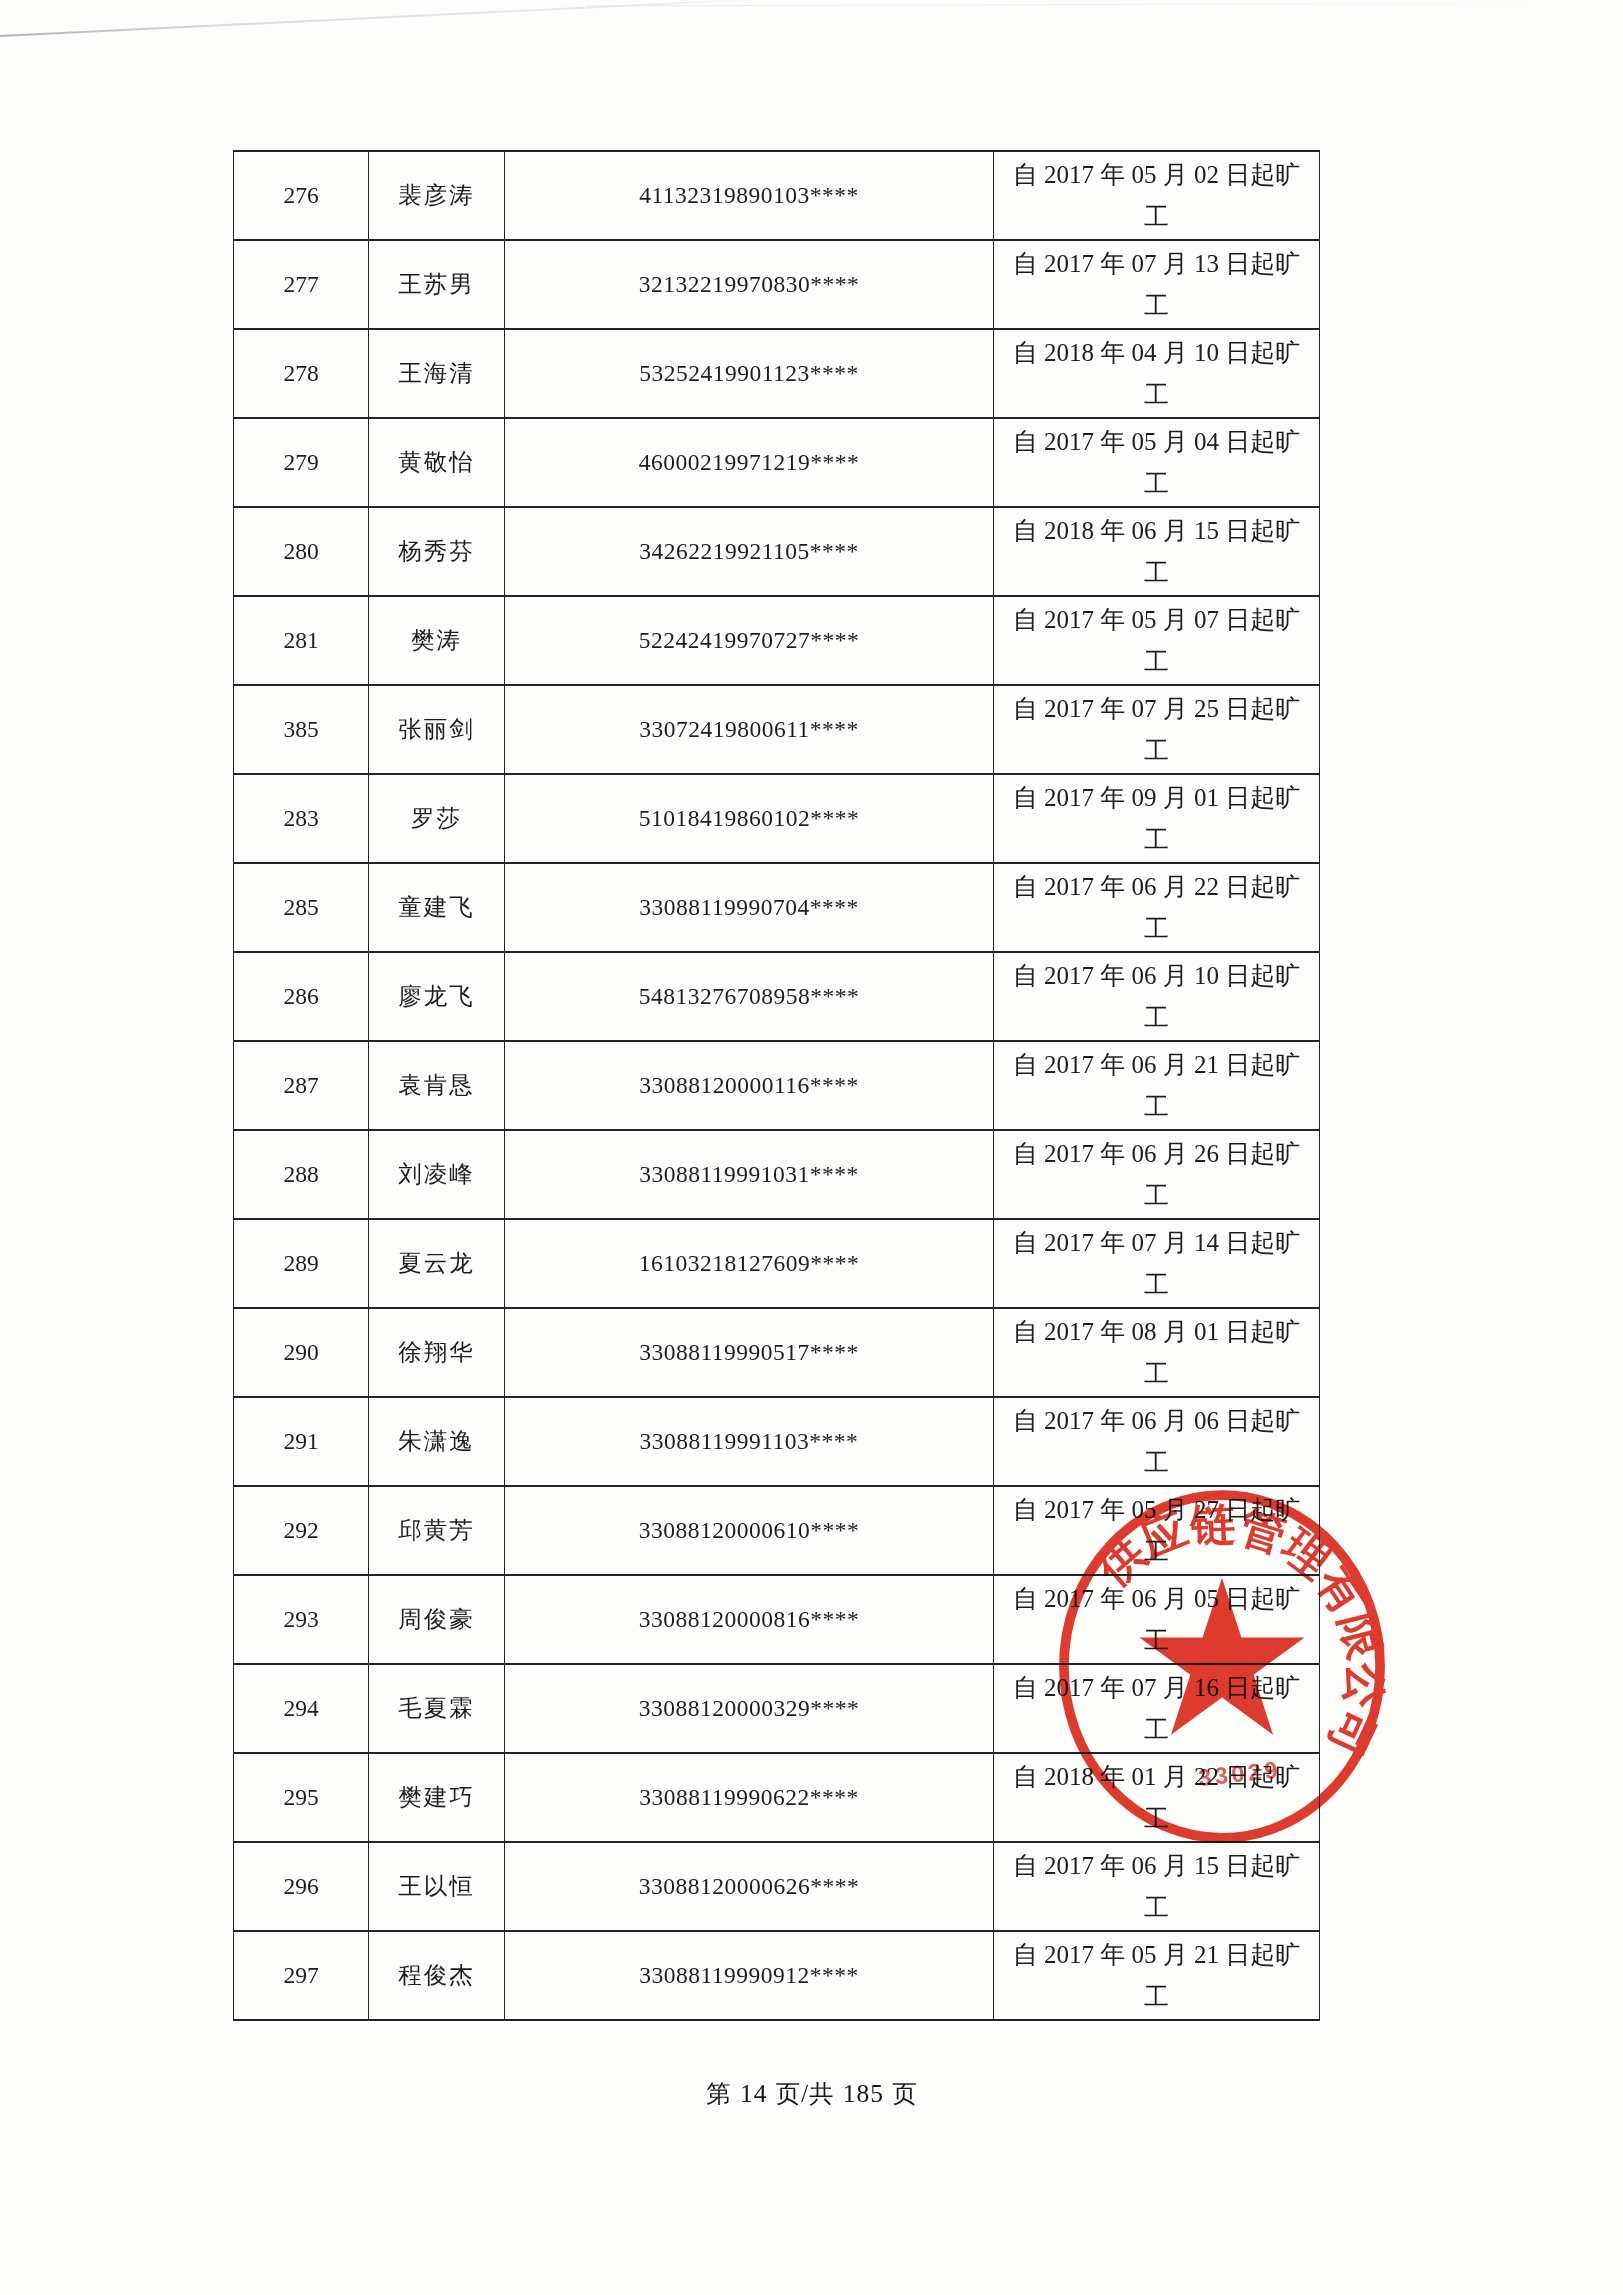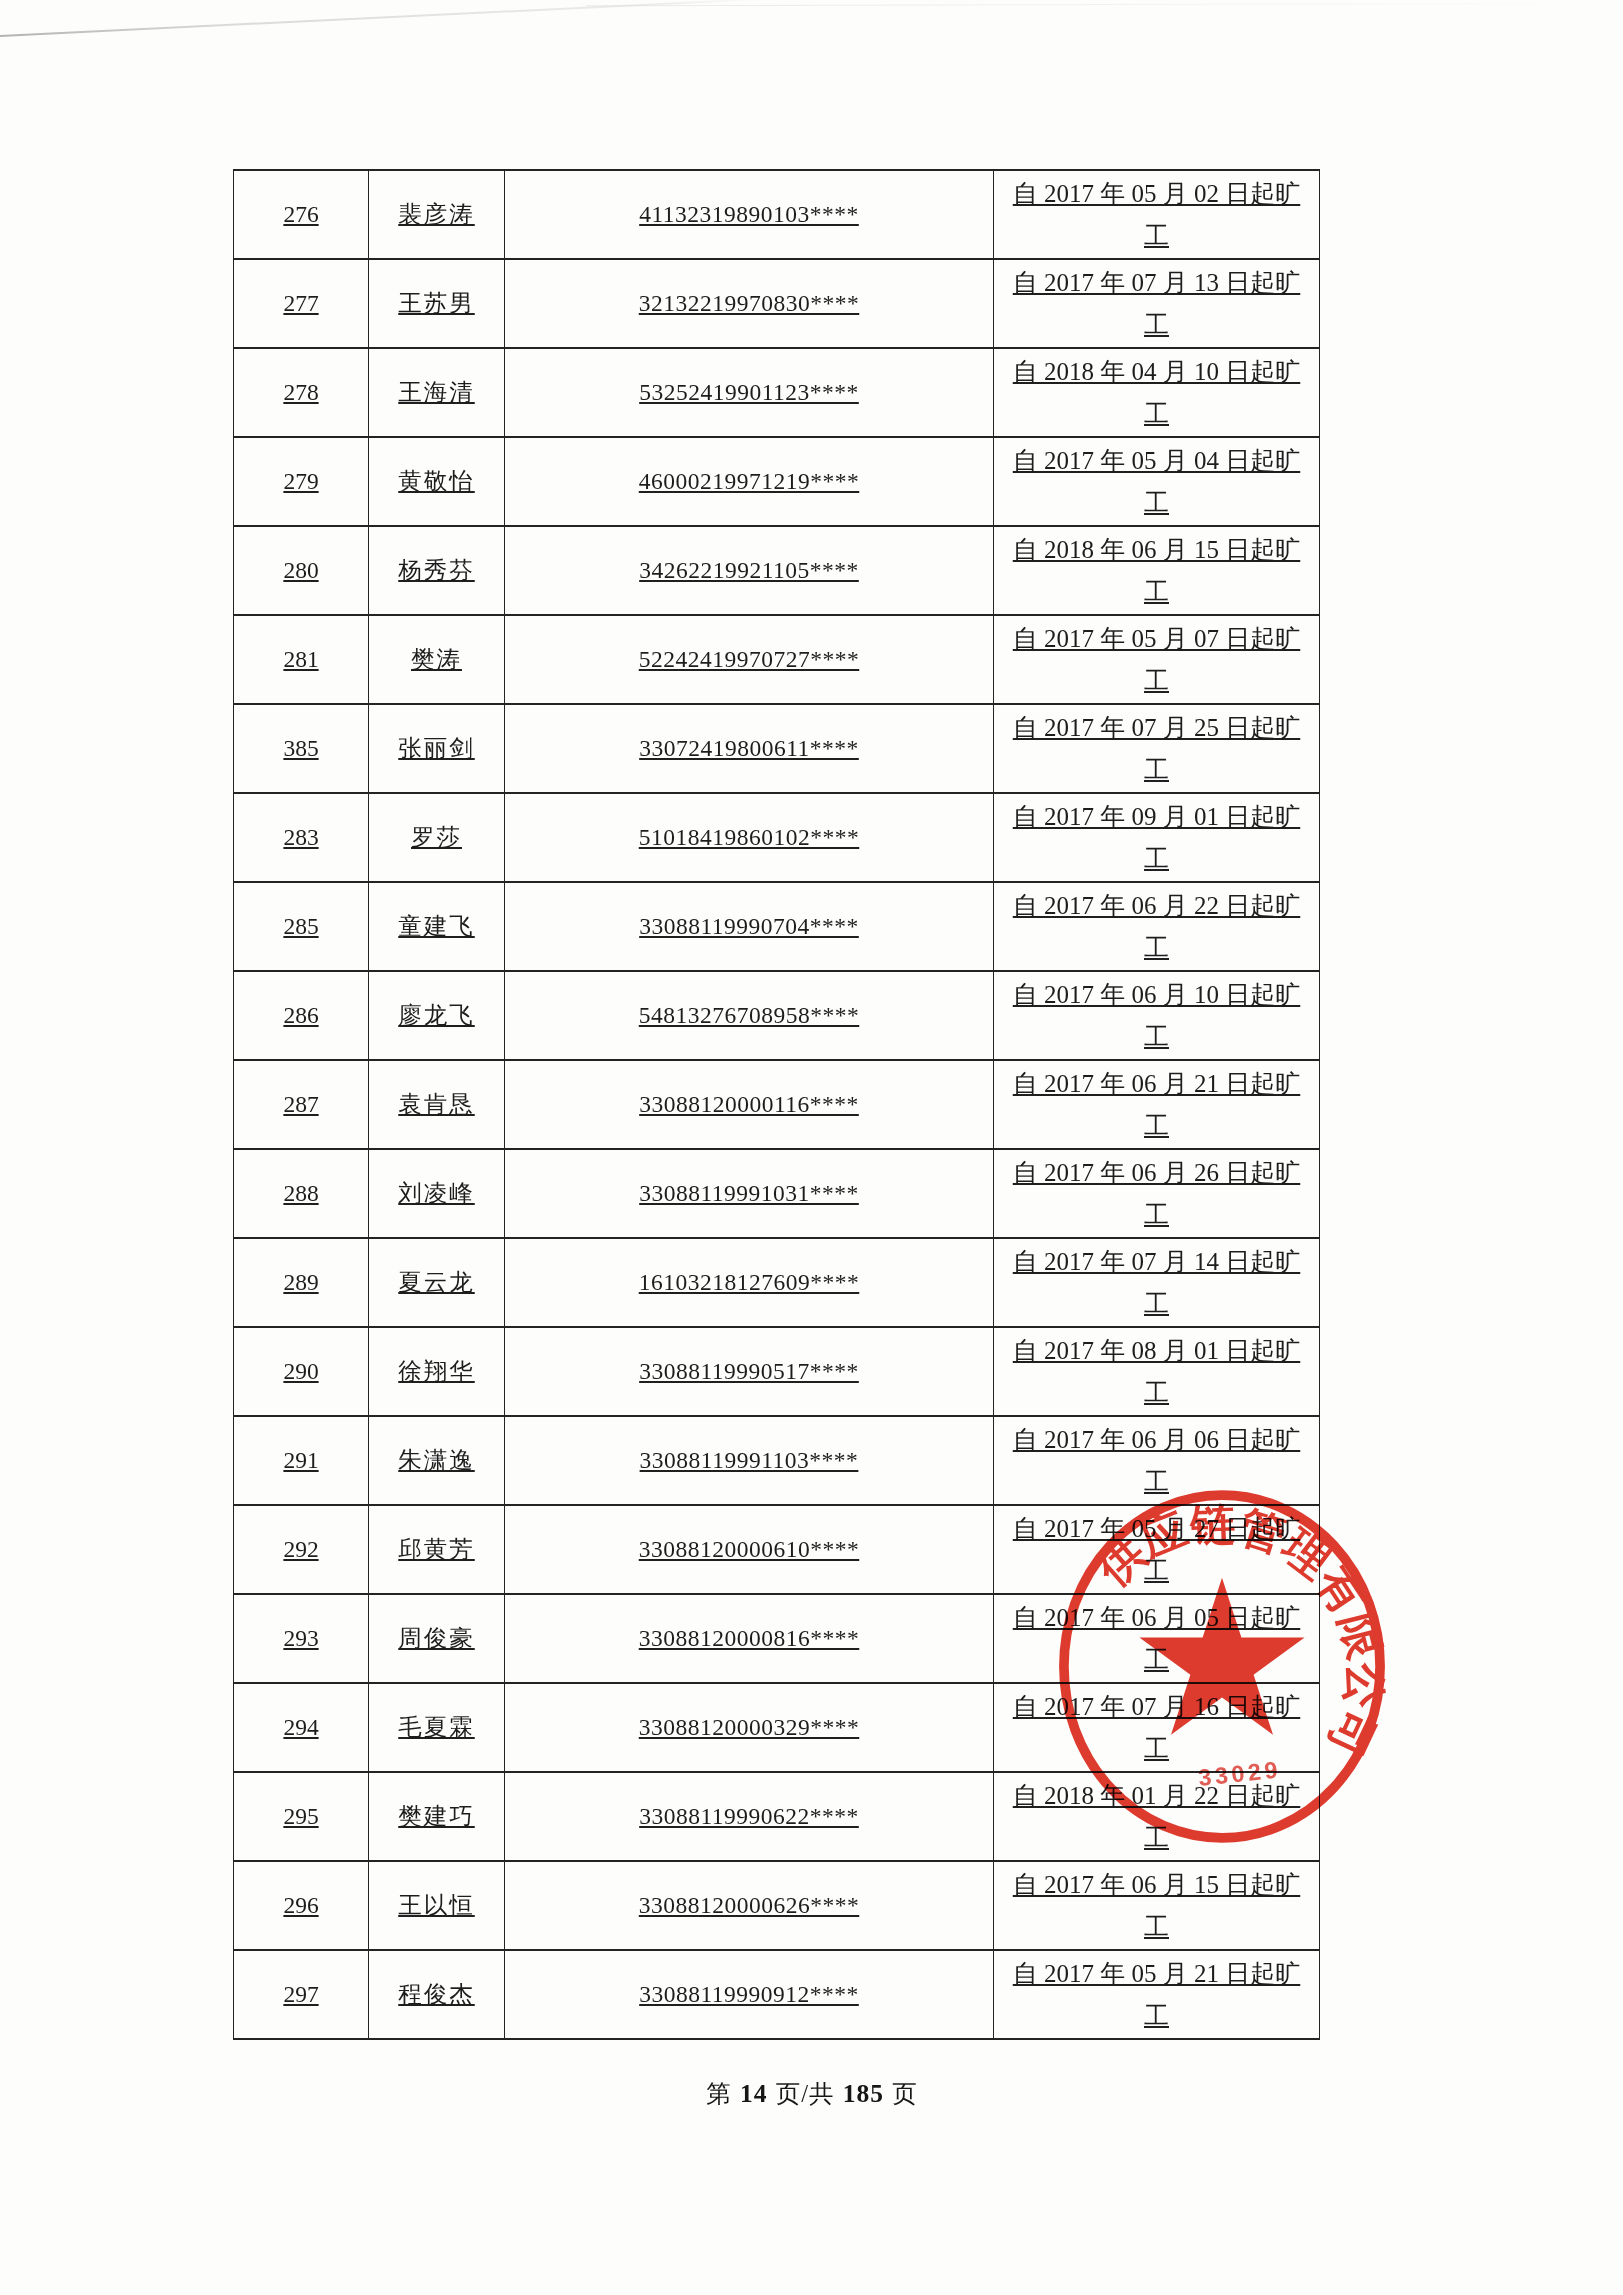--- a/index.html
+++ b/index.html
@@ -16,24 +16,23 @@
     position:absolute;top:35px;left:0;width:765px;height:1.5px;
     background:linear-gradient(to right,#9a9a9a,#cfcfcf 30%,#e6e6e6 85%,rgba(255,255,255,0));
     transform:rotate(-2.77deg);transform-origin:left top;opacity:.75;
   }
   .scan-line2{
     position:absolute;top:4.1px;left:586px;width:1037px;height:1px;
     background:linear-gradient(to right,#dadada,#eeeeee 70%,rgba(255,255,255,0));
     transform:rotate(-0.15deg);opacity:.55;
   }
   table.roster{
-    position:absolute;left:233px;top:169px;
+    position:absolute;left:233px;top:150px;
     border-collapse:collapse;table-layout:fixed;
     width:1085px;
-    text-decoration:underline;
   }
   table.roster td{
     border:1.5px solid #242424;
     border-top-width:2px;border-bottom-width:2px;
     height:87px;
     text-align:center;vertical-align:middle;
     font-size:23.5px;line-height:1.25;
     color:#1d1d1d;
     padding:0;
     overflow:hidden;
@@ -43,21 +42,21 @@
   .note{
     width:292px;margin:0 auto;
     font-size:25px;line-height:42px;
     word-break:break-all;
     text-align:center;
   }
   .footer{
     position:absolute;top:2077px;left:0;width:1624px;
     text-align:center;font-size:24.5px;letter-spacing:1px;color:#161616;
   }
-  .footer .num{font-weight:bold;margin:0 8.2px;font-size:25.5px;}
+  .footer .num{font-weight:normal;margin:0 8.2px;font-size:25.5px;}
   
   .stamp{
     position:absolute;left:1055px;top:1487px;width:334px;height:359px;
     mix-blend-mode:multiply;opacity:.92;
     pointer-events:none;
   }
   .stamp svg{width:100%;height:100%;}
 </style>
 </head>
 <body>

